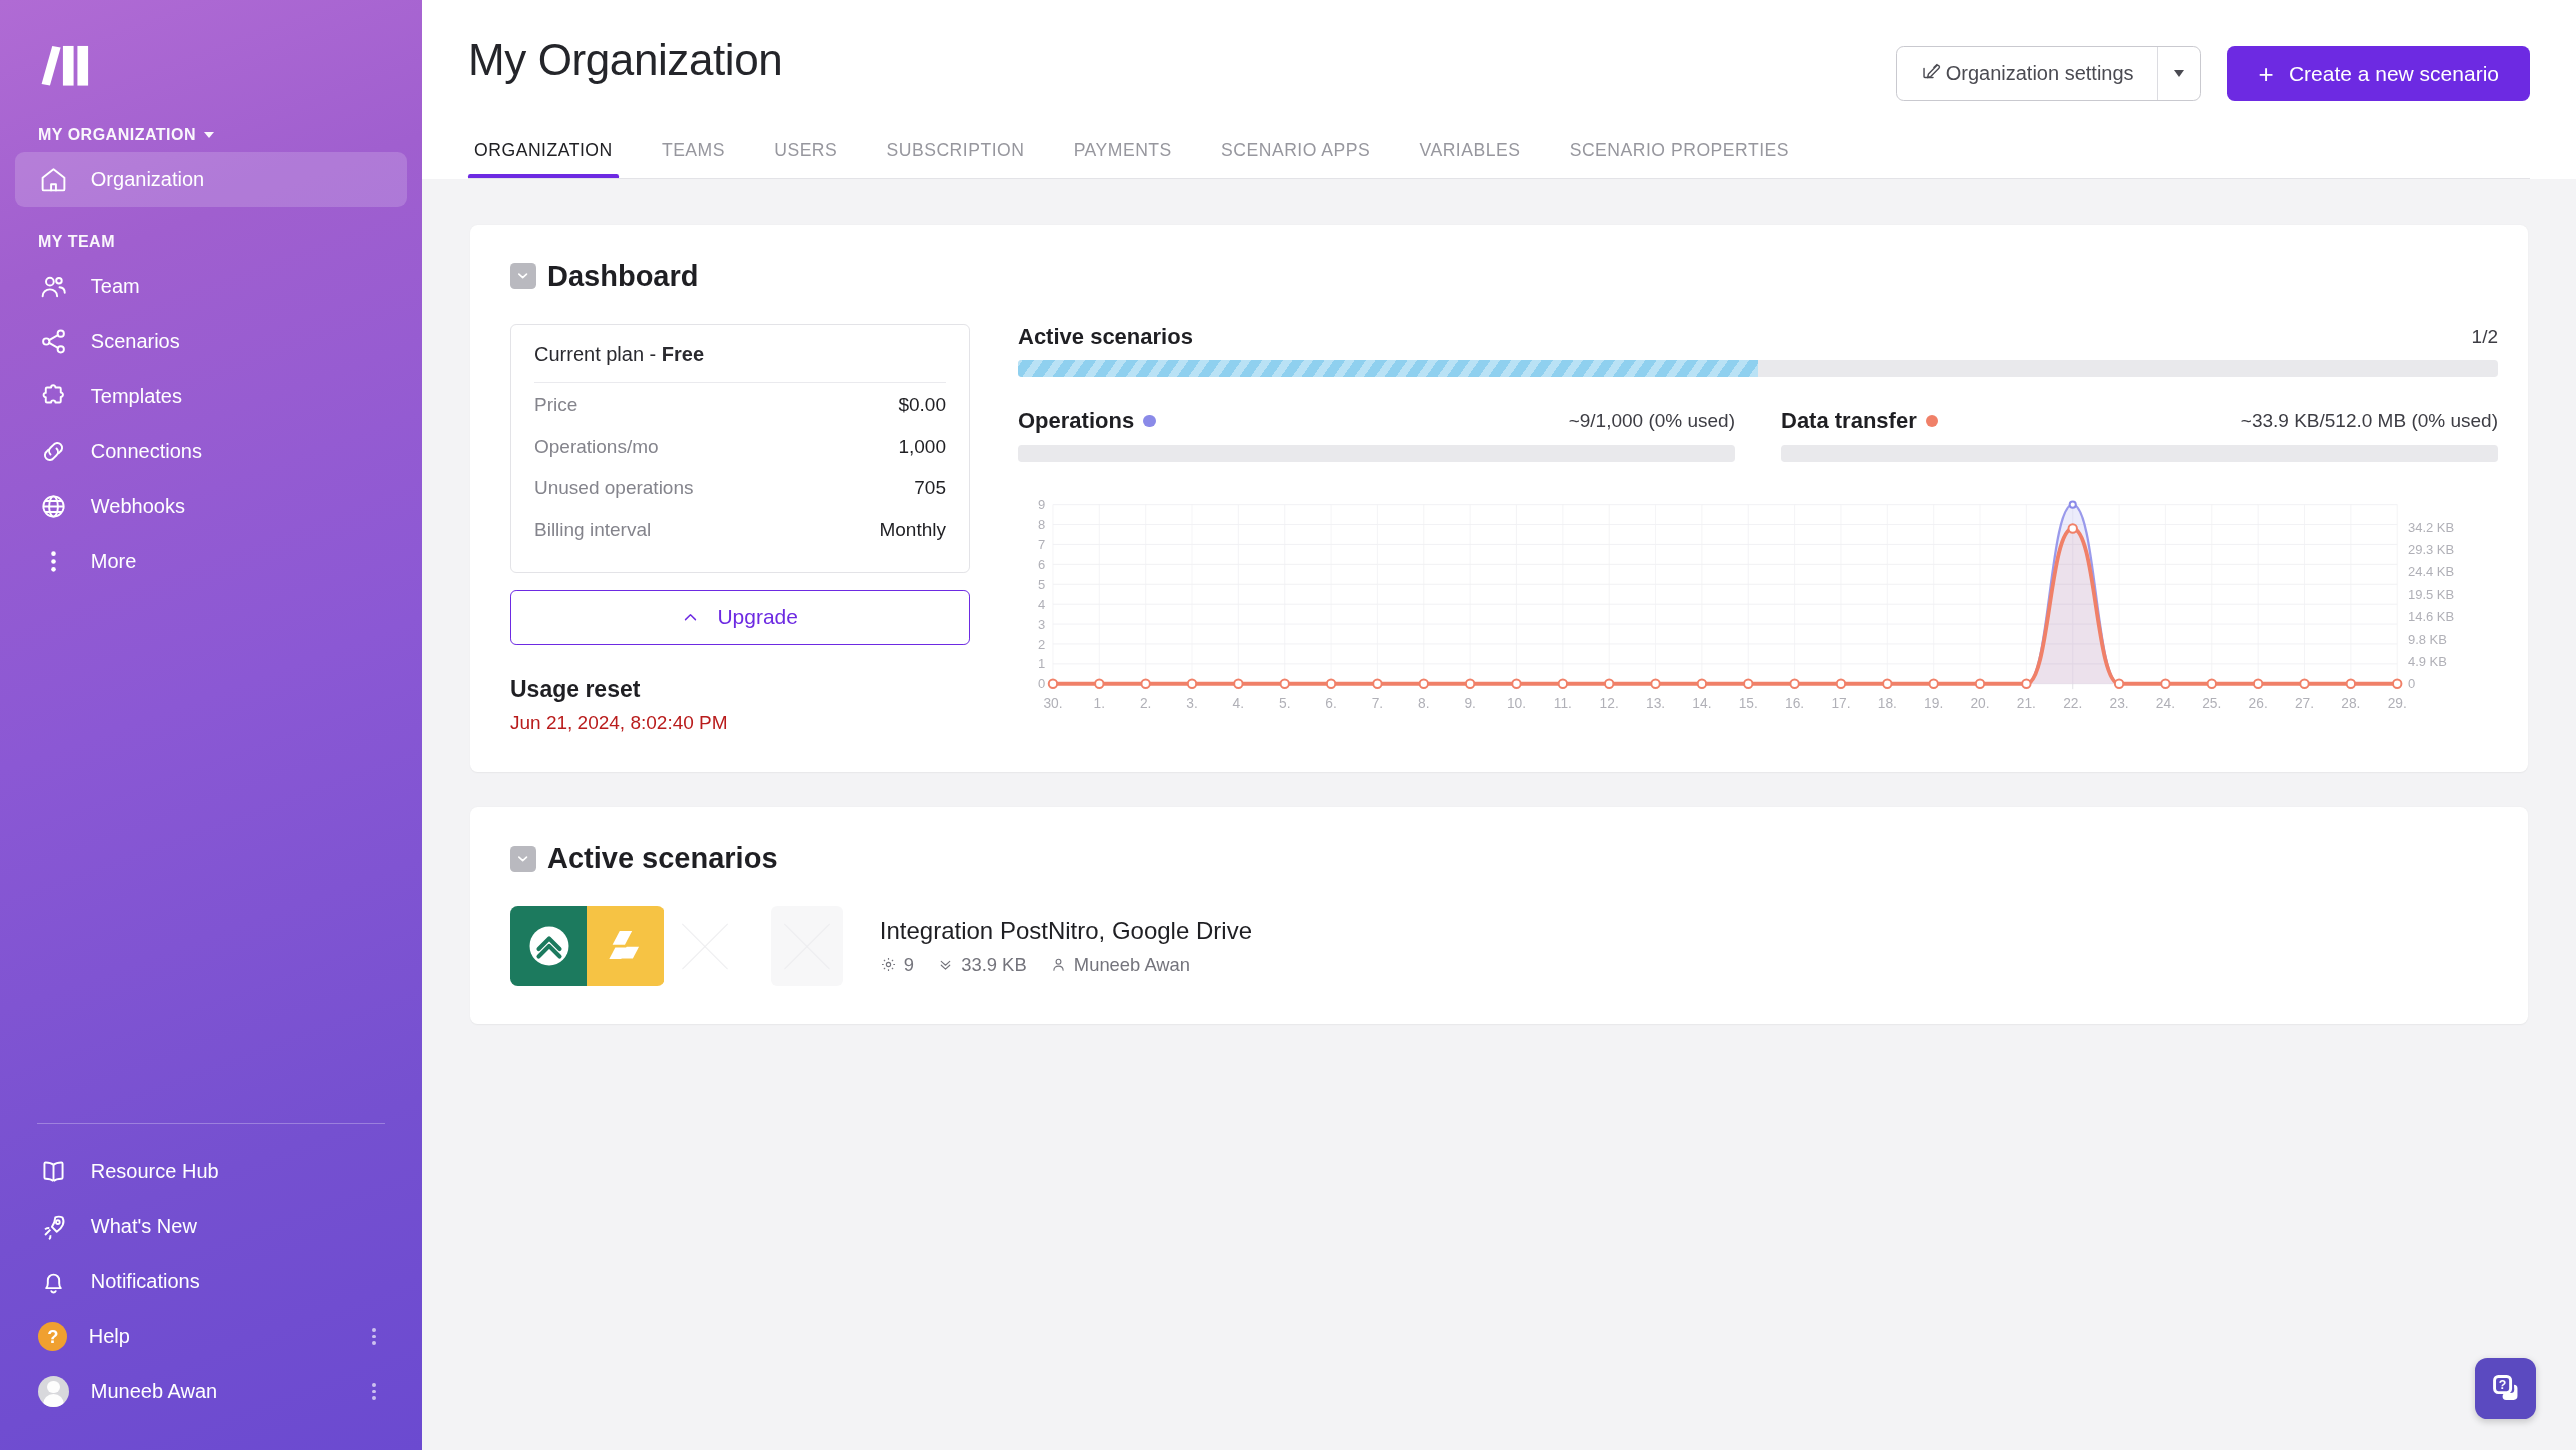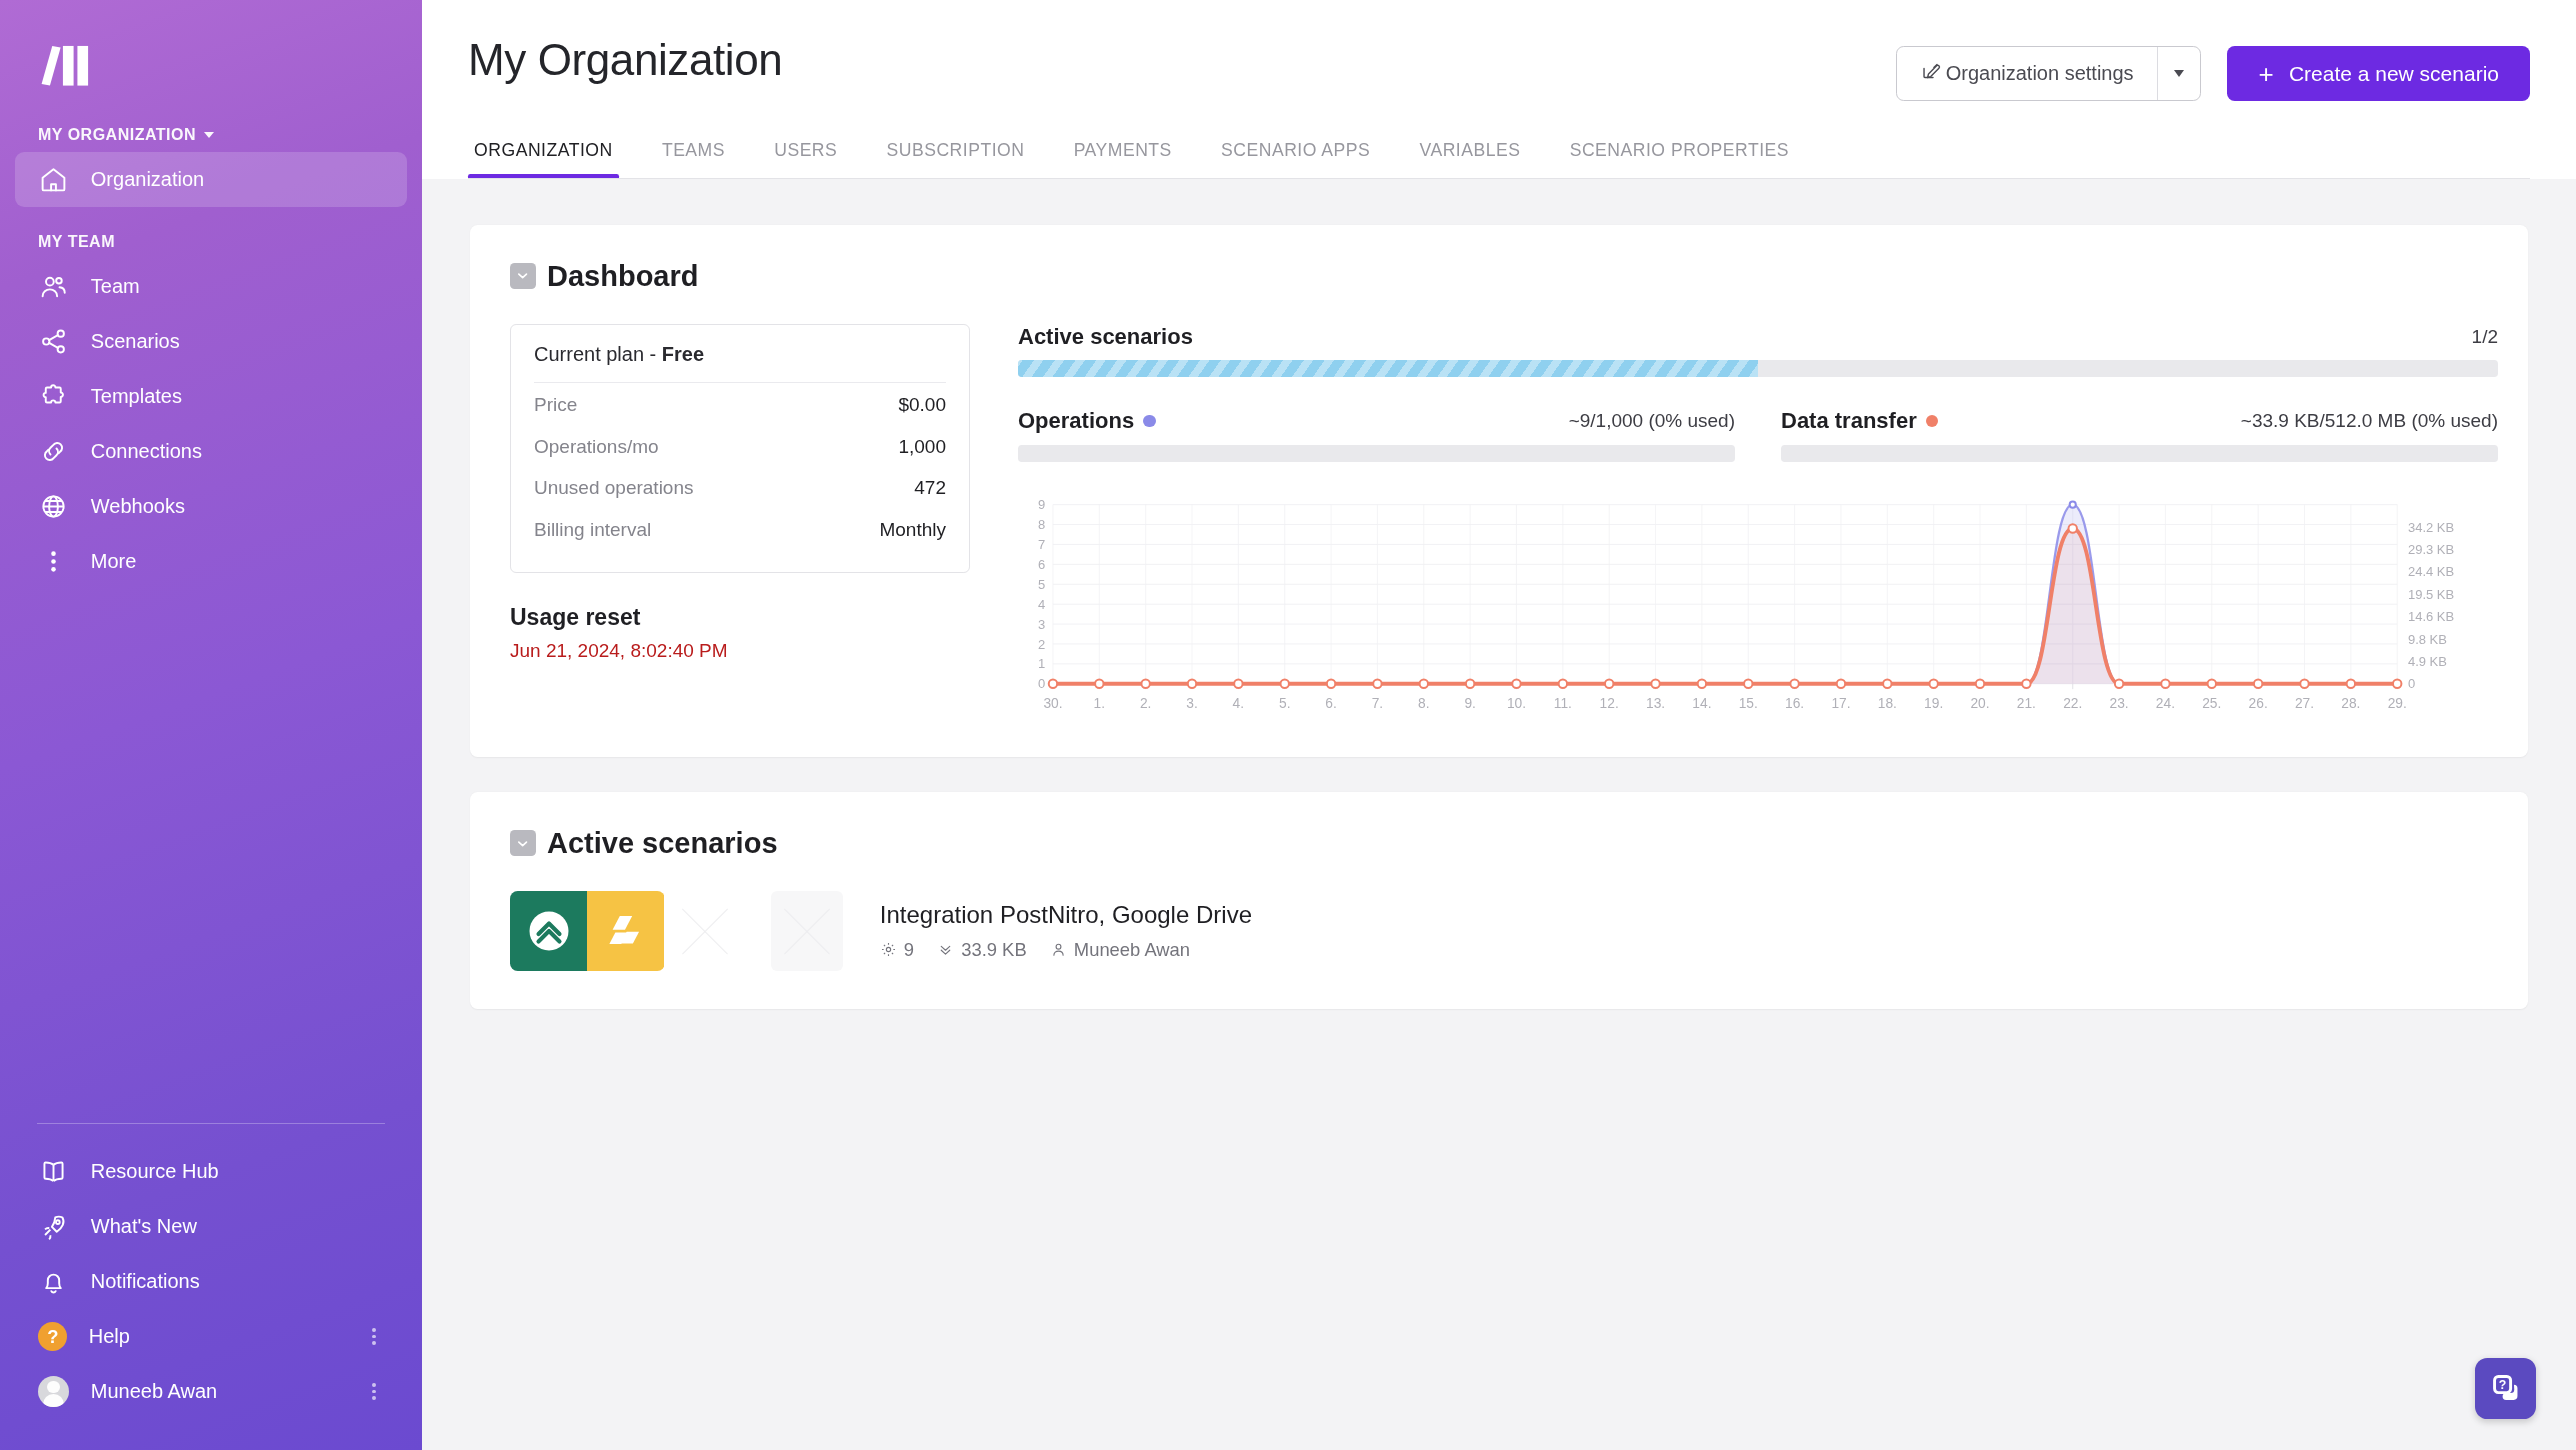--- a/index.html
+++ b/index.html
@@ -372,28 +372,34 @@
               <div class="plan-row">
                 <span class="k">Price</span>
                 <span class="v">$0.00</span>
               </div>
               <div class="plan-row">
                 <span class="k">Operations/mo</span>
                 <span class="v">1,000</span>
               </div>
               <div class="plan-row">
                 <span class="k">Unused operations</span>
-                <span class="v">472</span>
+                <span class="v">705</span>
               </div>
               <div class="plan-row">
                 <span class="k">Billing interval</span>
                 <span class="v">Monthly</span>
               </div>
             </div>
 
+            <div class="upgrade-btn">
+              <svg class="chev-up" viewBox="0 0 24 24" fill="none" stroke="#6d2ae2" stroke-width="2" stroke-linecap="round" stroke-linejoin="round">
+                  <path d="M5 15 L12 8 L19 15"></path>
+                </svg>
+              <span>Upgrade</span>
+            </div>
 
             <div class="usage-reset-t">Usage reset</div>
             <div class="usage-reset-v">Jun 21, 2024, 8:02:40 PM</div>
           </div>
 
           <div class="right-col">
 
             <div class="wide-row">
               <div class="metric-head">
                 <span class="metric-name">Active scenarios</span>

